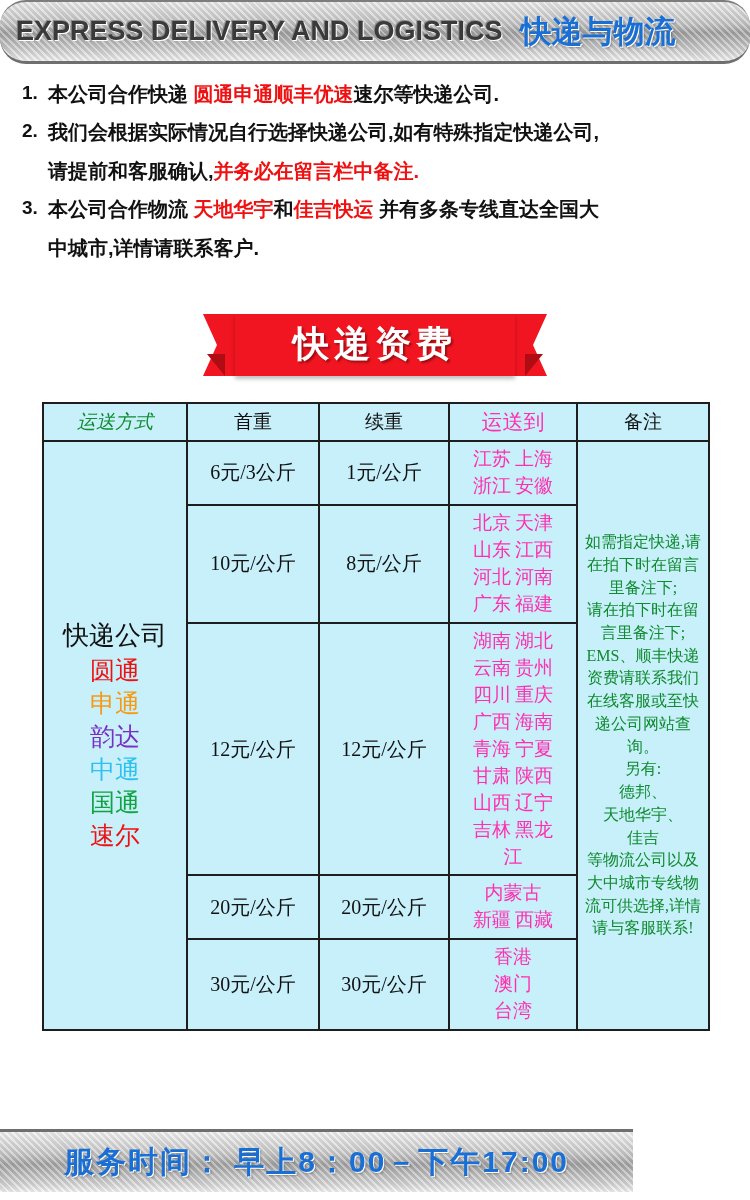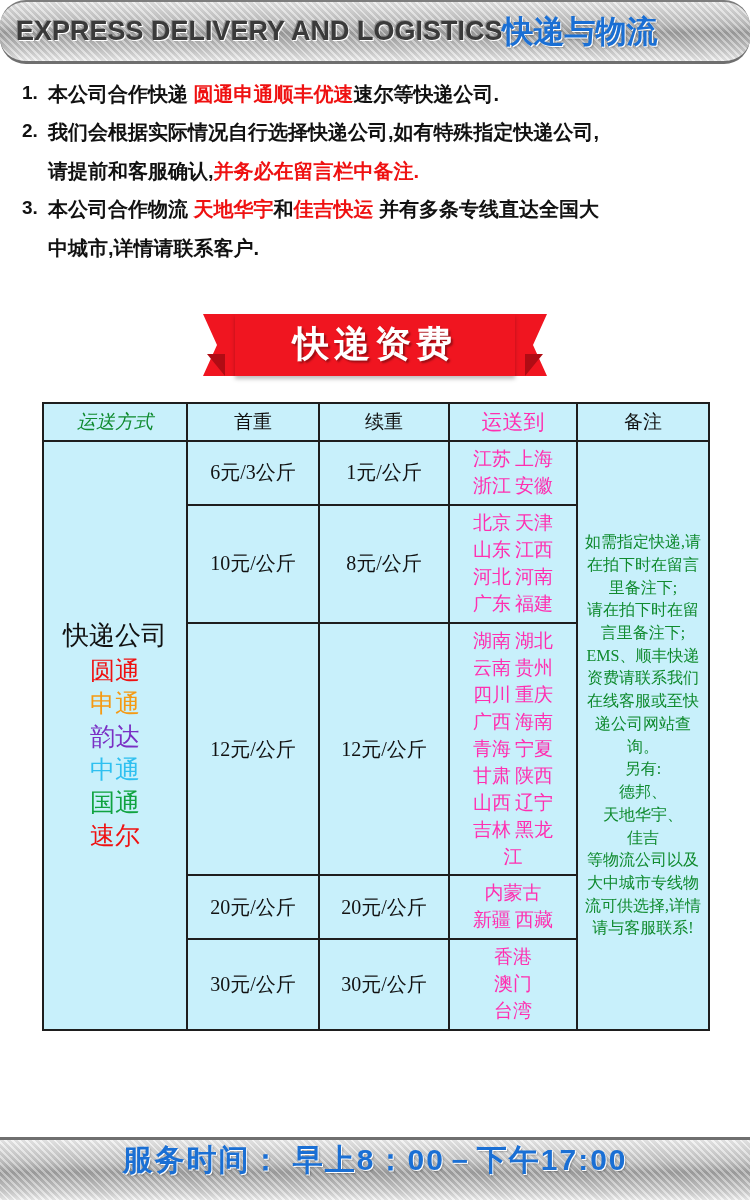--- a/index.html
+++ b/index.html
@@ -41,20 +41,21 @@
     margin-left: 16px;
     font-size: 27px;
     font-weight: bold;
     letter-spacing: 0px;
     color: #3a3a3a;
     text-shadow: 1px 1px 0 #ffffff, -1px -1px 0 #8e8e8e;
     font-family: "Liberation Sans", sans-serif;
   }
   .banner-cn {
     position: relative;
+    margin-left: 18px;
     font-size: 31px;
     font-weight: bold;
     color: #1a6fd4;
     text-shadow: 1px 1px 0 #ffffff, 2px 2px 2px rgba(0,0,0,0.25);
   }
 
   
   .notes {
     padding: 14px 18px 0 22px;
     font-size: 20px;
@@ -189,26 +190,27 @@
     line-height: 1.42;
     text-align: left;
     padding: 4px 6px;
     vertical-align: top;
     margin-left: 47px;
   }
 
   
   .footer {
     position: absolute;
-    left: 0; bottom: 0;
-    width: 750px;
+    left: 0; bottom: 8px;
+    width: 633px;
     height: 60px;
     background: linear-gradient(180deg,#efefef 0%, #c4c4c4 36%, #9d9d9d 54%, #d4d4d4 88%, #f2f2f2 100%);
     border-top: 3px solid #6f6f6f;
     display: flex;
+    align-items: center;
     justify-content: center;
     overflow: hidden;
   }
   .footer::before{
     content:"";
     position:absolute;
     inset:0;
     background: repeating-linear-gradient(45deg, rgba(255,255,255,0.35) 0px, rgba(255,255,255,0.35) 2px, rgba(120,120,120,0.12) 2px, rgba(120,120,120,0.12) 5px);
     pointer-events:none;
   }

